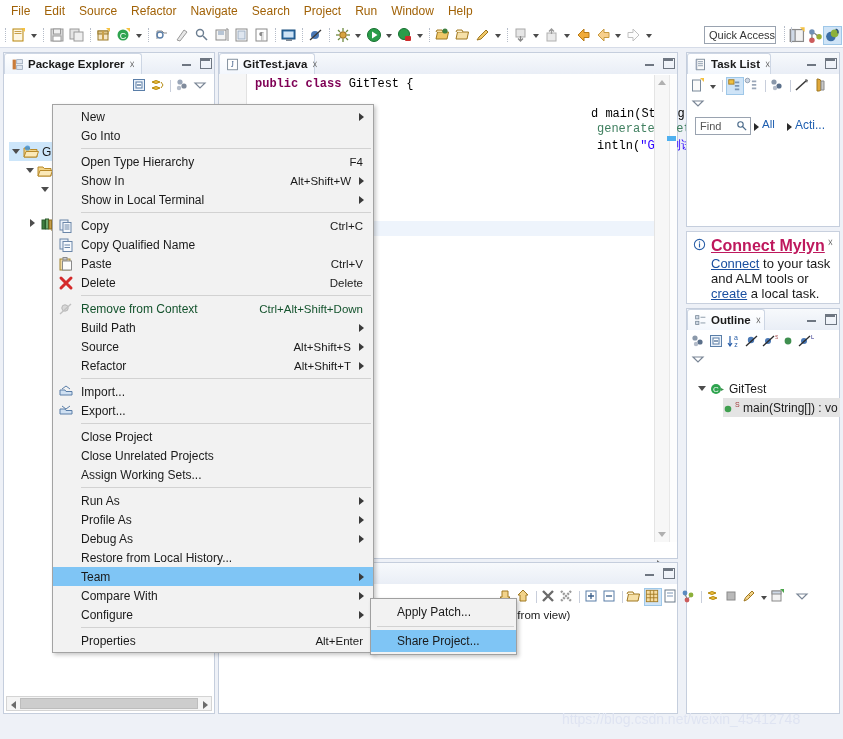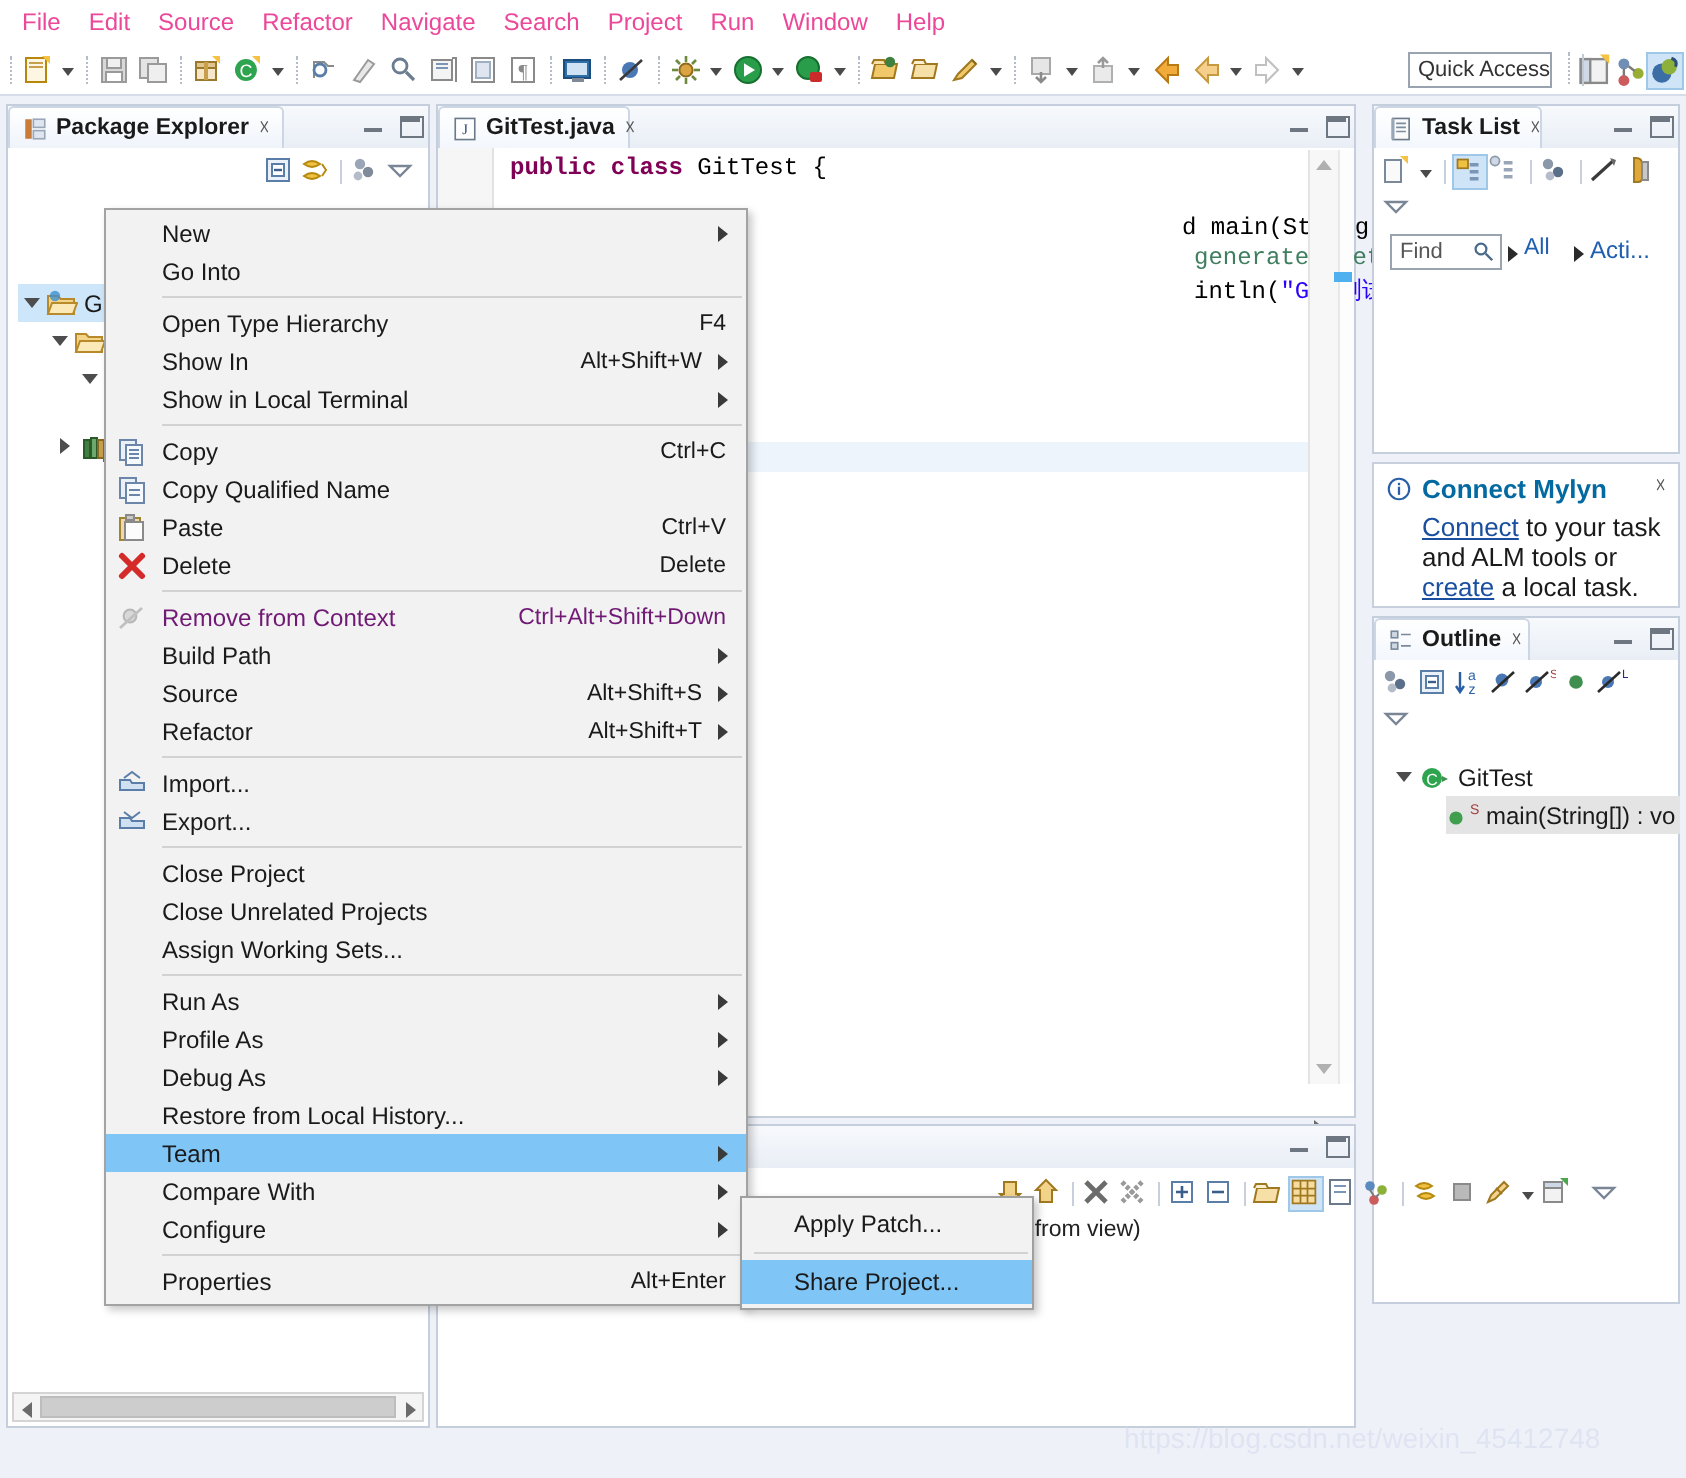--- a/index.html
+++ b/index.html
@@ -14,21 +14,21 @@
     -webkit-font-smoothing: antialiased;
   }
   #app { position: relative; width: 843px; height: 739px; background: #eef1f7; }
 
   
   .menubar {
     position: absolute; left: 0; top: 0; width: 843px; height: 22px;
     background: #ffffff; display: flex; align-items: center; padding-left: 4px;
   }
   .menubar .mi {
-    padding: 2px 7px; font-size: 12px; color: #ec4899; white-space: nowrap; cursor: default;
+    padding: 2px 7px; font-size: 12px; color: #a16207; white-space: nowrap; cursor: default;
   }
 
   
   .toolbar {
     position: absolute; left: 0; top: 22px; width: 843px; height: 26px;
     background: #ffffff; border-bottom: 1px solid #d6dce8;
     display: flex; align-items: center; padding-left: 2px;
   }
   .tb-item { width: 20px; height: 20px; position: relative; display: inline-block; flex: none; }
   .tb-sep { width: 7px; height: 16px; flex: none; position: relative; }
@@ -121,21 +121,21 @@
     box-shadow: 2px 2px 4px rgba(0,0,0,.22); z-index: 50;
   }
   .ctxmenu .gutterstrip {
     position: absolute; left: 0; top: 0; bottom: 0; width: 26px; background: #f2f2f2;
   }
   .mrow {
     position: relative; height: 19px; display: flex; align-items: center;
     font-size: 12px; color: #1a1a1a; padding-left: 28px; white-space: nowrap;
   }
   .mrow.sel { background: #7fc5f5; }
-  .mrow.disabled { color: #701a75; }
+  .mrow.disabled { color: #14532d; }
   .mrow .accel { position: absolute; right: 22px; font-size: 11.5px; }
   .mrow.noarrow .accel { right: 10px; padding-left: 18px; }
   .mrow .arrow {
     position: absolute; right: 9px; top: 6px; width: 5px; height: 8px;
   }
   .mrow .arrow::after {
     content: ""; position: absolute; left: 0; top: 0;
     border-top: 4px solid transparent; border-bottom: 4px solid transparent; border-left: 5px solid #3a3a3a;
   }
   .msep { height: 1px; margin: 3px 2px 3px 28px; background: #d2d2d2; }
@@ -745,28 +745,28 @@
   </div>
 
   <div class="mylyn-box" style="left:686px; top:231px; width:154px; height:73px;">
     <span style="position:absolute; left:6px; top:6px;">
       <svg width="13" height="13" viewBox="0 0 16 16">
           <circle cx="8" cy="8" r="6.3" fill="none" stroke="#2a5fa8" stroke-width="1.3"></circle>
           <rect x="7.3" y="6.6" width="1.4" height="5" fill="#2a5fa8"></rect>
           <rect x="7.3" y="4.2" width="1.4" height="1.5" fill="#2a5fa8"></rect>
         </svg>
     </span>
-    <div style="position:absolute; left:24px; top:5px; font-size:13px; font-weight:bold; color:#0369a1;">Connect Mylyn</div>
+    <div style="position:absolute; left:24px; top:5px; font-size:16px; font-weight:bold; color:#be185d;text-decoration:underline;">Connect Mylyn</div>
     <span style="position:absolute; right:6px; top:5px; font-size:10px; color:#555;">☓</span>
     <div style="position:absolute; left:24px; top:24px; right:6px; font-size:13px; line-height:15px; color:#1a1a1a;">
       <span class="link">Connect</span><span> to your task and ALM tools or </span><span class="link">create</span><span> a local task.</span>
     </div>
   </div>
 
-  <div class="panel" style="left:686px; top:308px; width:154px; height:344px; border:1px solid #c5cedd; background:#fff;">
+  <div class="panel" style="left:686px; top:308px; width:154px; height:406px; border:1px solid #c5cedd; background:#fff;">
     <div class="tabstrip" style="background:linear-gradient(#f7f9fc,#e9eef6);"></div>
     <div class="tab" style="width:78px;">
       <span class="tab-icon">
         <svg width="13" height="13" viewBox="0 0 16 16">
             <rect x="2" y="2" width="4" height="4" fill="#cfd9e6" stroke="#7a8a9a"></rect>
             <rect x="2" y="9" width="4" height="4" fill="#cfd9e6" stroke="#7a8a9a"></rect>
             <path d="M8 4 L14 4 M8 11 L14 11" stroke="#7a8a9a"></path>
           </svg>
       </span>
       <span class="tlabel">Outline</span>

